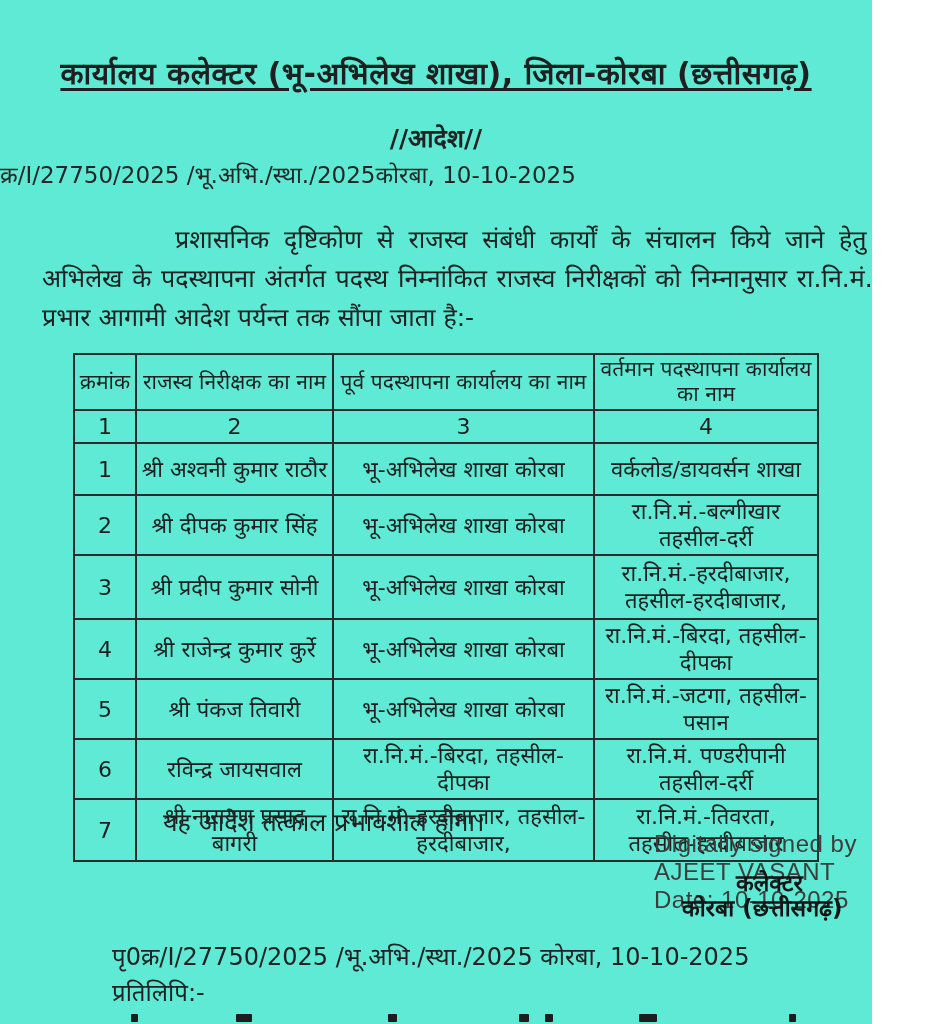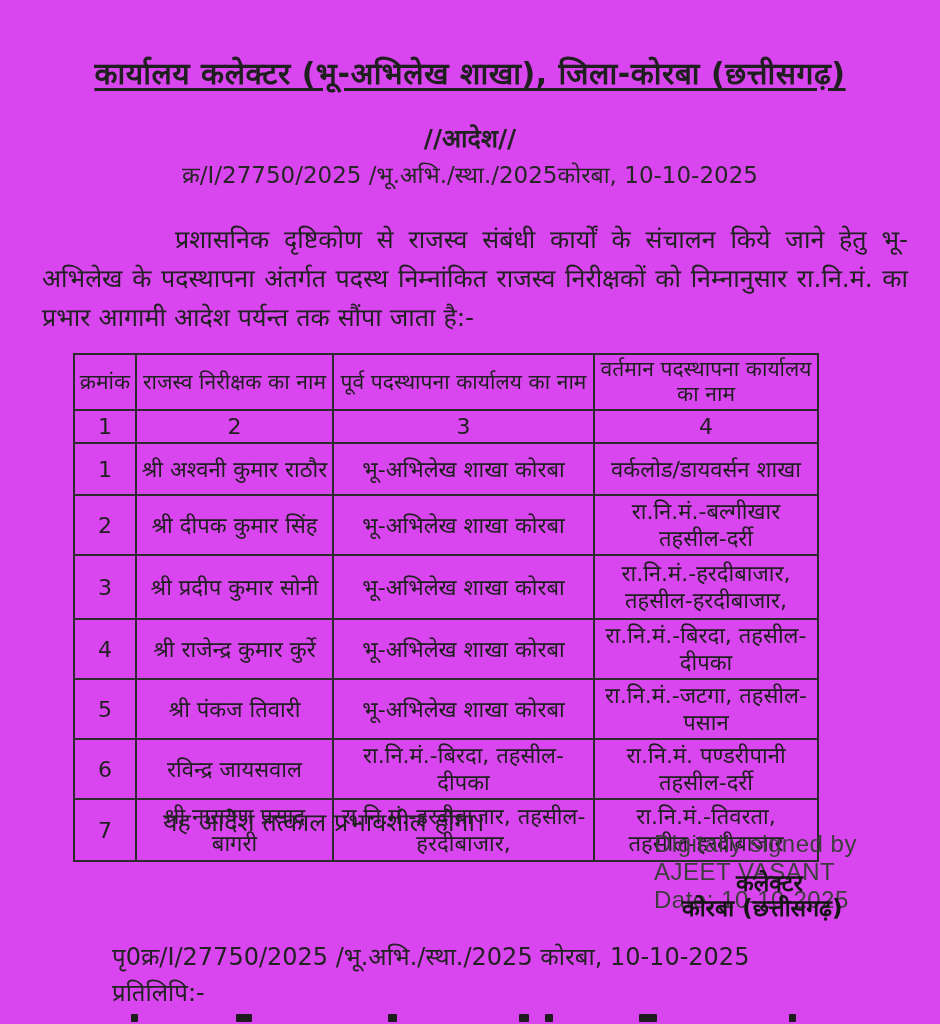--- a/index.html
+++ b/index.html
@@ -1,20 +1,20 @@
 <!DOCTYPE html>
 <html><head>
 <meta charset="utf-8">
 <style>
   html,body{margin:0;padding:0;}
   .paper{
     position:relative;
-    width:940px;
+    width:872px;
     height:1024px;
-    background:#d946ef;
+    background:#5eead4;
     overflow:hidden;
     font-family:"DejaVu Sans", sans-serif;
     color:#242424;
   }
   
   .doc-title{
     margin:0;
     padding-top:52px;
     text-align:center;
     font-size:30px;
@@ -26,21 +26,21 @@
   }
   .order-heading{
     margin-top:27px;
     text-align:center;
     font-size:25px;
     font-weight:600;
     color:#222;
   }
   .ref-line{
     margin-top:4px;
-    text-align:center;
+    text-align:left;
     font-size:23px;
     color:#262626;
   }
   
   .body-paragraph{
     margin:30px 0 0 42px;
     width:866px;
     font-size:25px;
     line-height:39px;
     text-align:justify;

